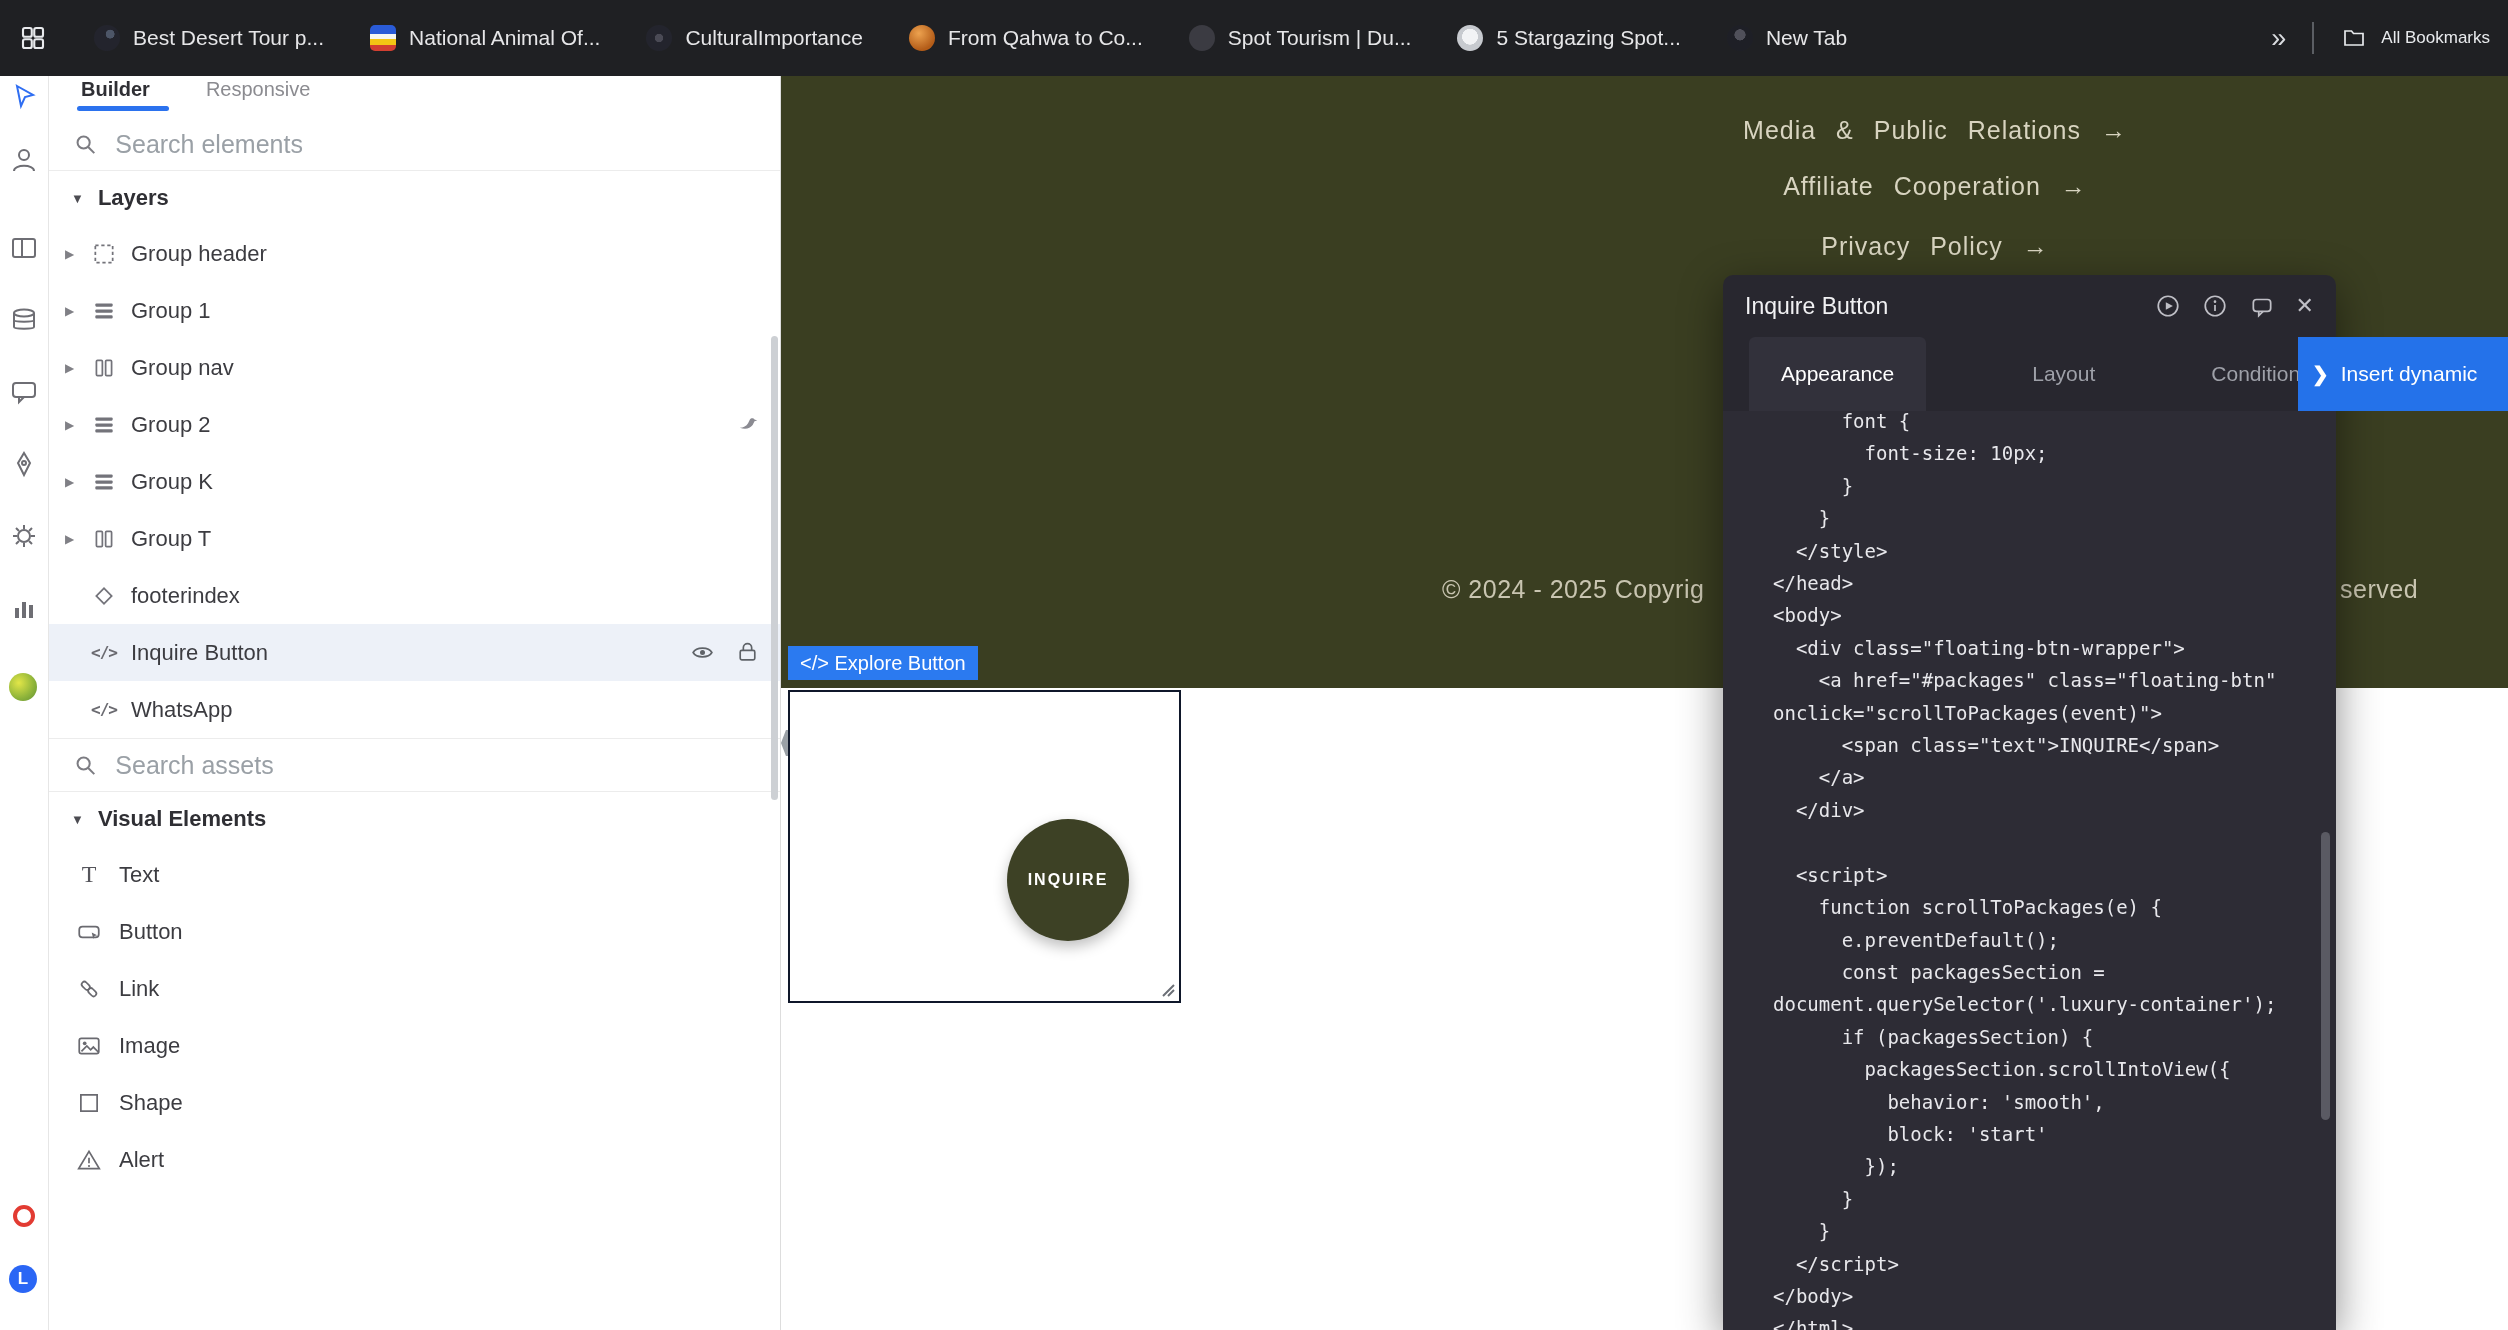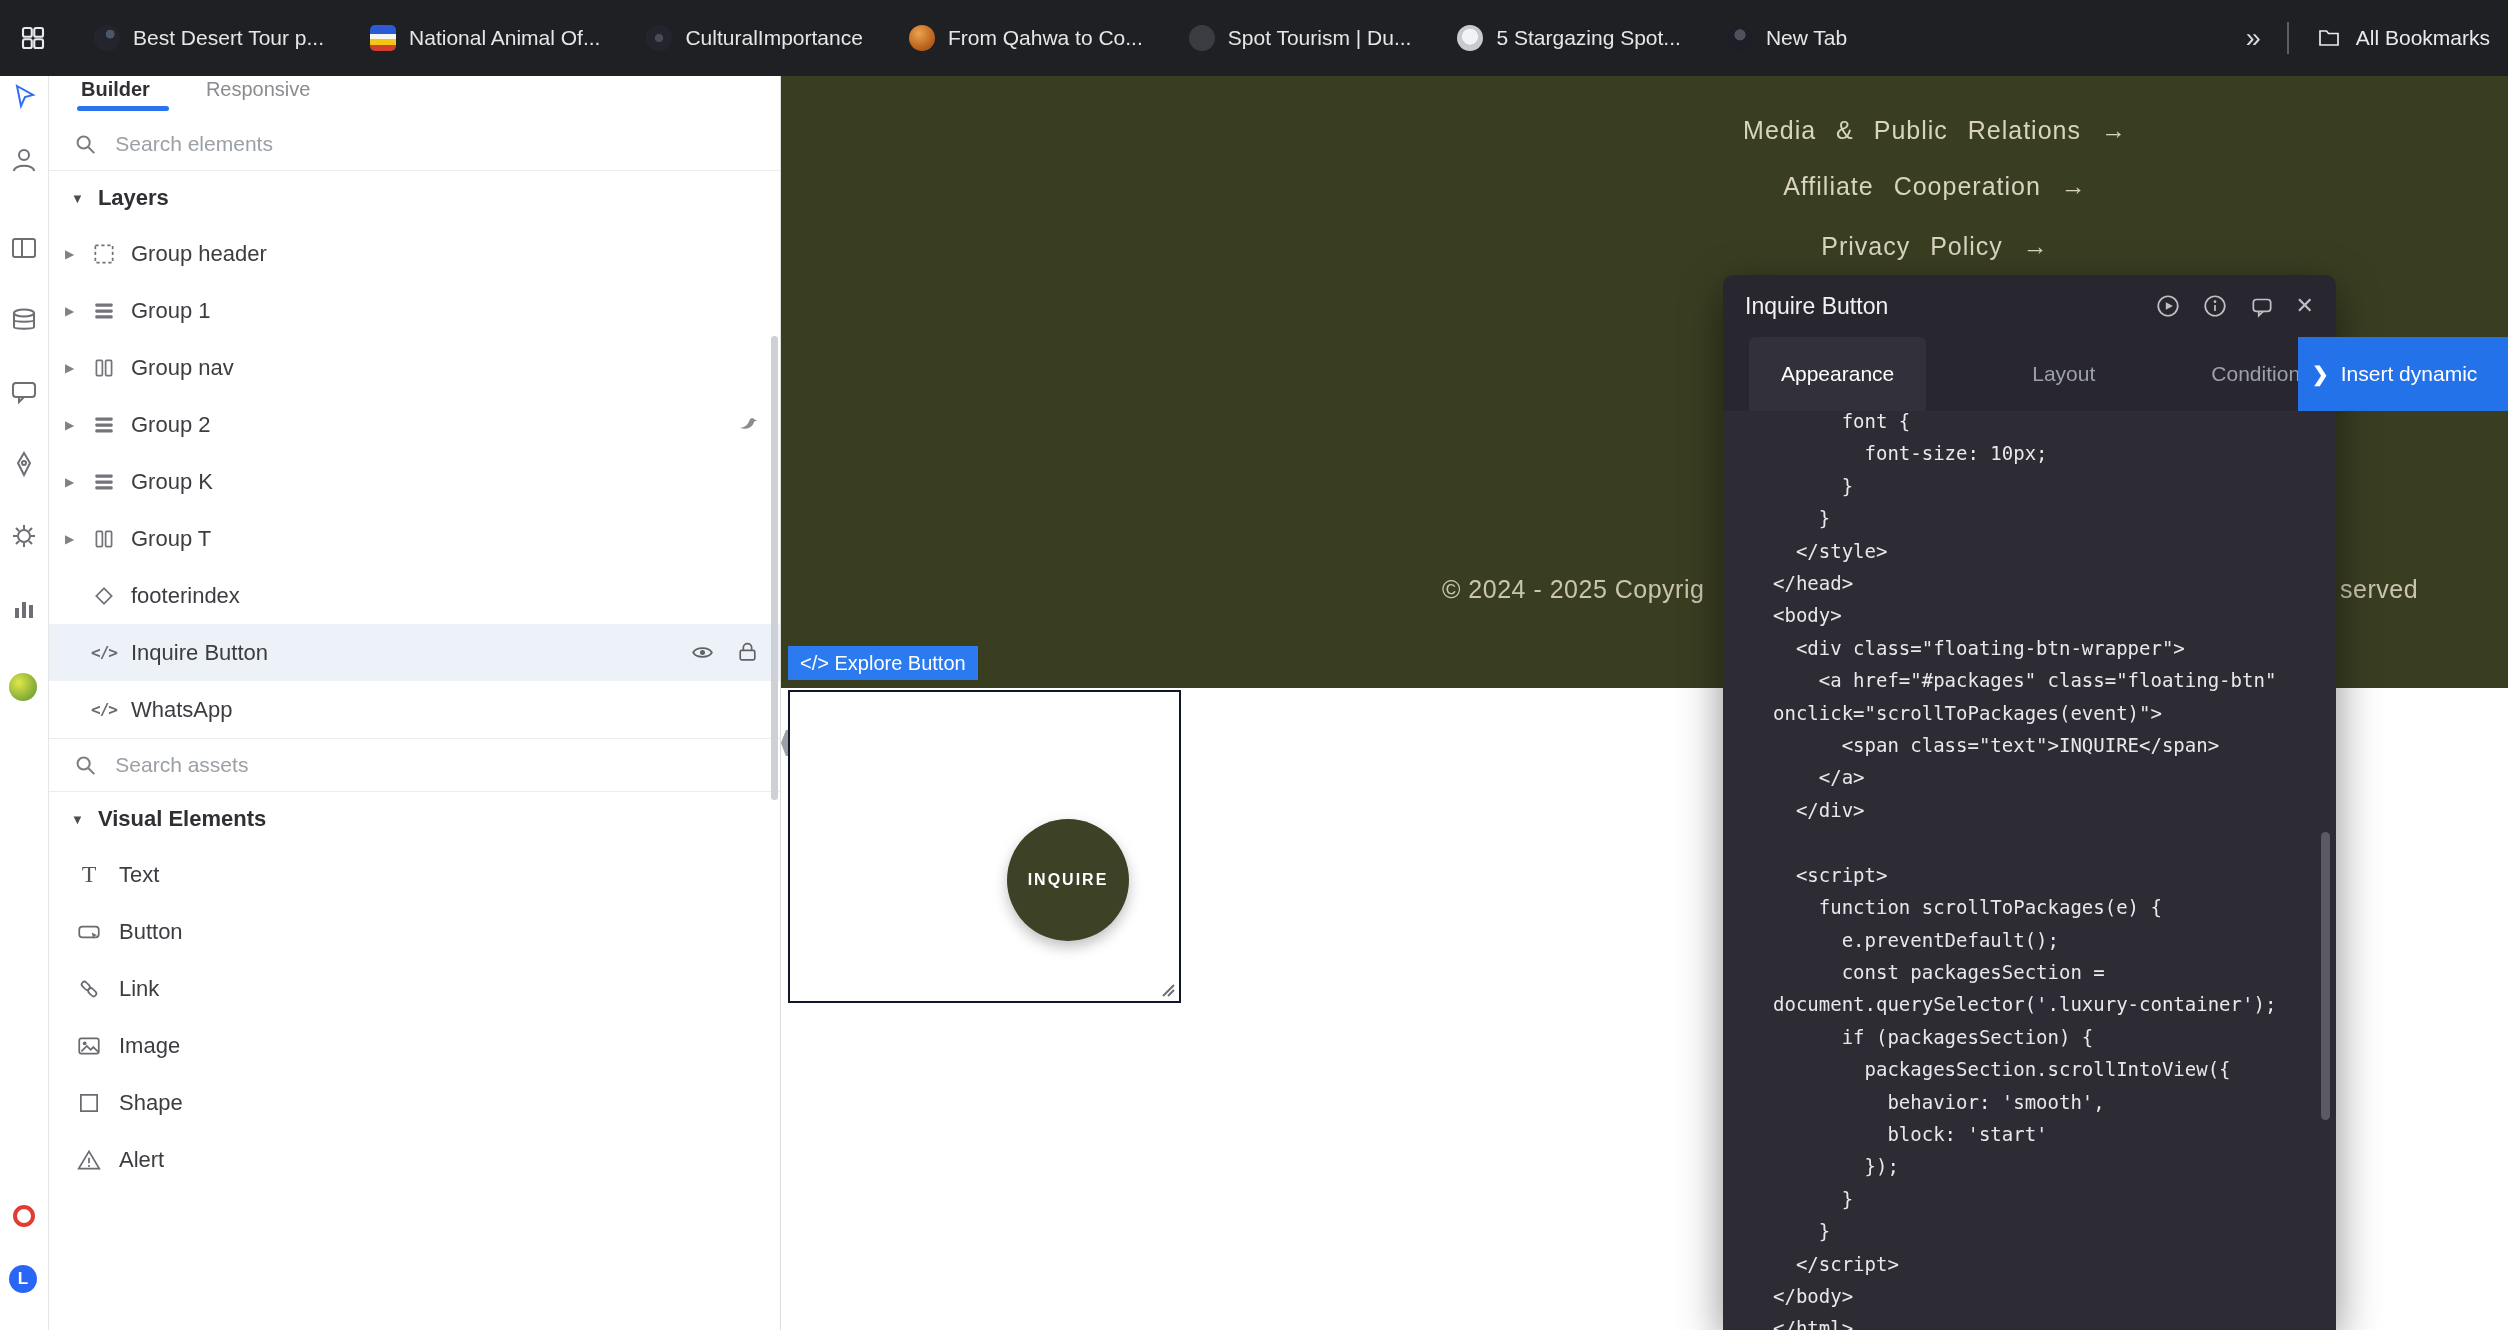--- a/index.html
+++ b/index.html
@@ -17,39 +17,39 @@
   .f2{border-radius:5px;background:linear-gradient(180deg,#2a5bd7 34%,#f6f6f2 34% 52%,#f3c614 52% 76%,#d23f31 76%);}
   .f3{background:radial-gradient(circle at 50% 50%, #4a4a55 22%, #23242d 24%);}
   .f4{background:radial-gradient(circle at 38% 32%, #eda24f, #b35c18 70%);}
   .f5{background:#3b3b42;}
   .f6{background:radial-gradient(circle at 50% 45%, #f2f3f5 40%, #c7cacf 42%);}
   .f7{background:radial-gradient(circle at 50% 38%, #50505a 26%, #1e1f26 28%);}
   .topbar .spacer{flex:1;}
   .chev{font-size:27px;color:#dadce0;margin-right:26px;cursor:pointer;}
   .vdiv{width:2px;height:32px;background:#5b5e63;margin-right:26px;}
   .allbm{display:flex;align-items:center;gap:13px;cursor:pointer;}
-  .allbm span{font-size:21px;white-space:nowrap;}
+  .allbm span{font-size:17px;white-space:nowrap;}
 
   
   .approw{position:absolute;left:0;top:76px;width:2508px;height:1254px;display:flex;}
 
   
   .strip{position:relative;width:48px;height:100%;background:#ffffff;border-right:1px solid #e6e6e6;flex:none;}
   .tool{position:absolute;left:9px;width:30px;height:30px;cursor:pointer;}
   .logo-dot{width:28px;height:28px;border-radius:50%;background:radial-gradient(circle at 35% 35%, #e2e648, #8db33a 60%, #5f8f33 100%);}
   .blue-l{width:28px;height:28px;border-radius:50%;background:#2a66f5;color:#fff;font-size:17px;font-weight:bold;display:flex;align-items:center;justify-content:center;}
 
   
   .lpanel{position:relative;width:731px;height:100%;background:#ffffff;border-right:1px solid #dddddd;flex:none;overflow:hidden;color:#3c3c41;}
   .toptabs{position:relative;height:42px;display:flex;align-items:flex-start;padding-left:32px;gap:56px;}
   .toptabs .t1{font-size:20px;color:#2f2f34;font-weight:bold;margin-top:2px;}
   .toptabs .t2{font-size:20px;color:#8b8b90;margin-top:2px;}
   .toptabs .underline{position:absolute;left:28px;top:30px;width:92px;height:5px;background:#2b72ee;border-radius:3px;}
   .searchrow{height:52px;display:flex;align-items:center;gap:16px;padding:0 24px;border-bottom:1px solid #ececec;}
-  .searchrow input{border:none;outline:none;font-size:21px;color:#55555a;width:100%;font-family:"Liberation Sans",sans-serif;background:transparent;}
+  .searchrow input{border:none;outline:none;font-size:25px;color:#55555a;width:100%;font-family:"Liberation Sans",sans-serif;background:transparent;}
   .searchrow input::placeholder{color:#9aa0a6;}
   .sect{height:54px;display:flex;align-items:center;gap:14px;padding:0 22px;cursor:pointer;}
   .sect .tri-down{font-size:13px;color:#4c4c52;}
   .sect .sect-label{font-size:22px;font-weight:bold;color:#2f2f34;}
   .lrow{height:57px;display:flex;align-items:center;padding:0 20px 0 16px;cursor:pointer;}
   .lrow.sel{background:#edf1f8;}
   .tri{width:26px;font-size:12px;color:#808086;flex:none;}
   .licon{width:30px;height:26px;flex:none;display:flex;align-items:center;margin-right:10px;}
   .llabel{font-size:22px;color:#3c3c41;white-space:nowrap;}
   .code-glyph{font-family:"DejaVu Sans Mono",monospace;font-size:16px;color:#6a6a70;font-weight:bold;letter-spacing:-1px;}

